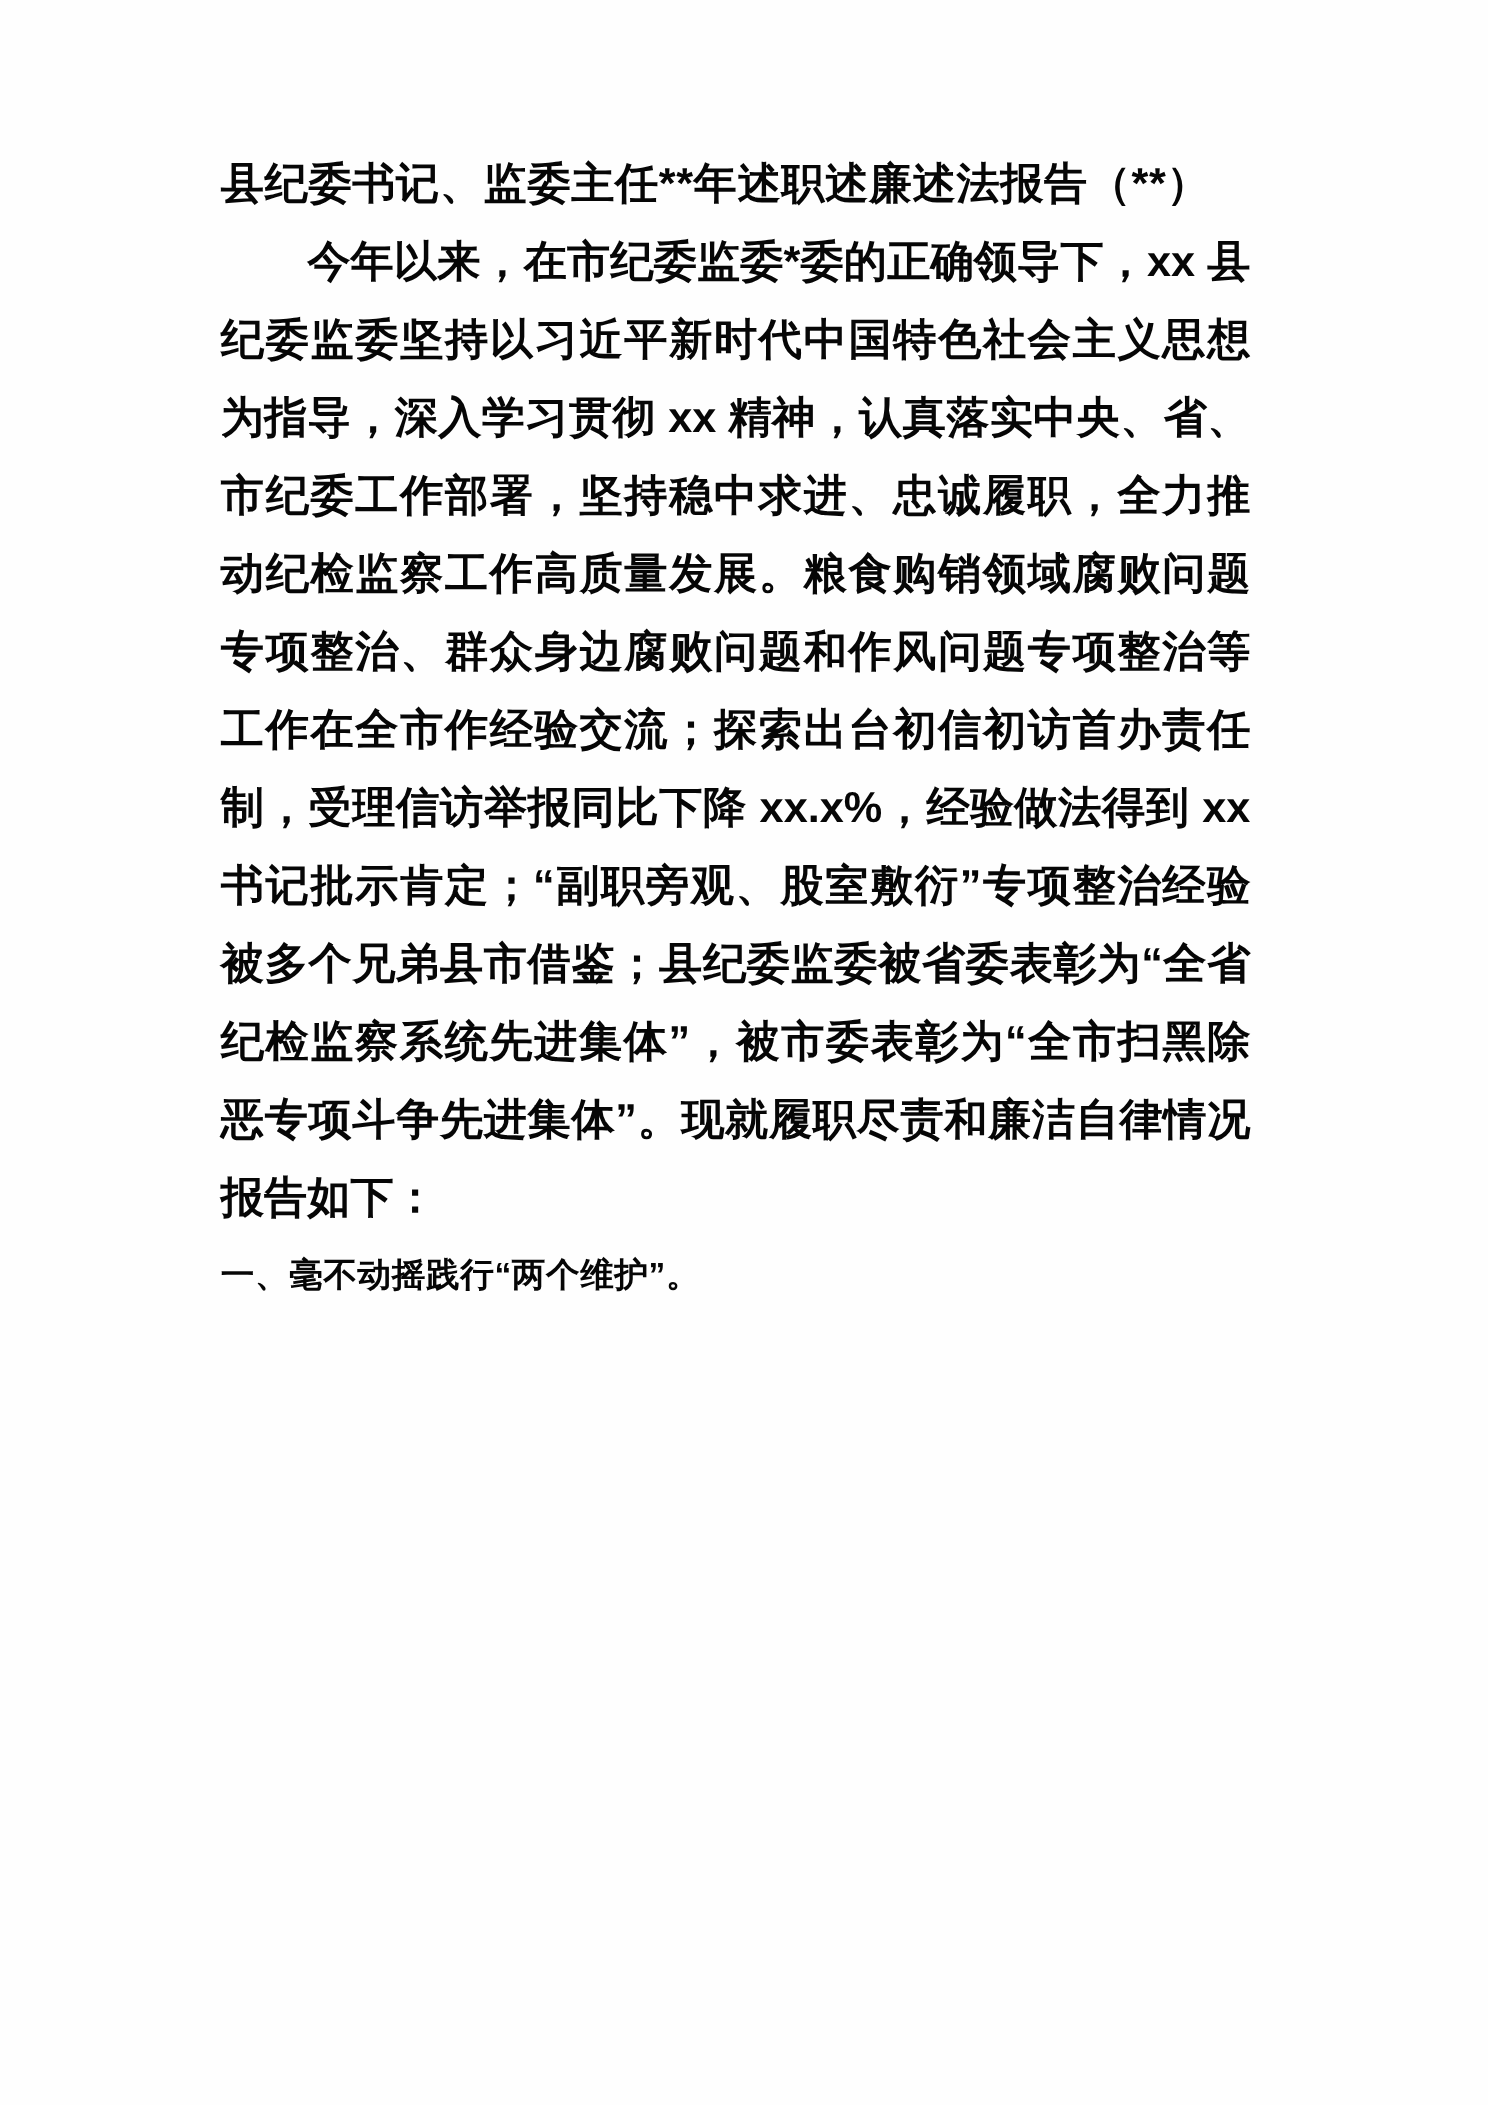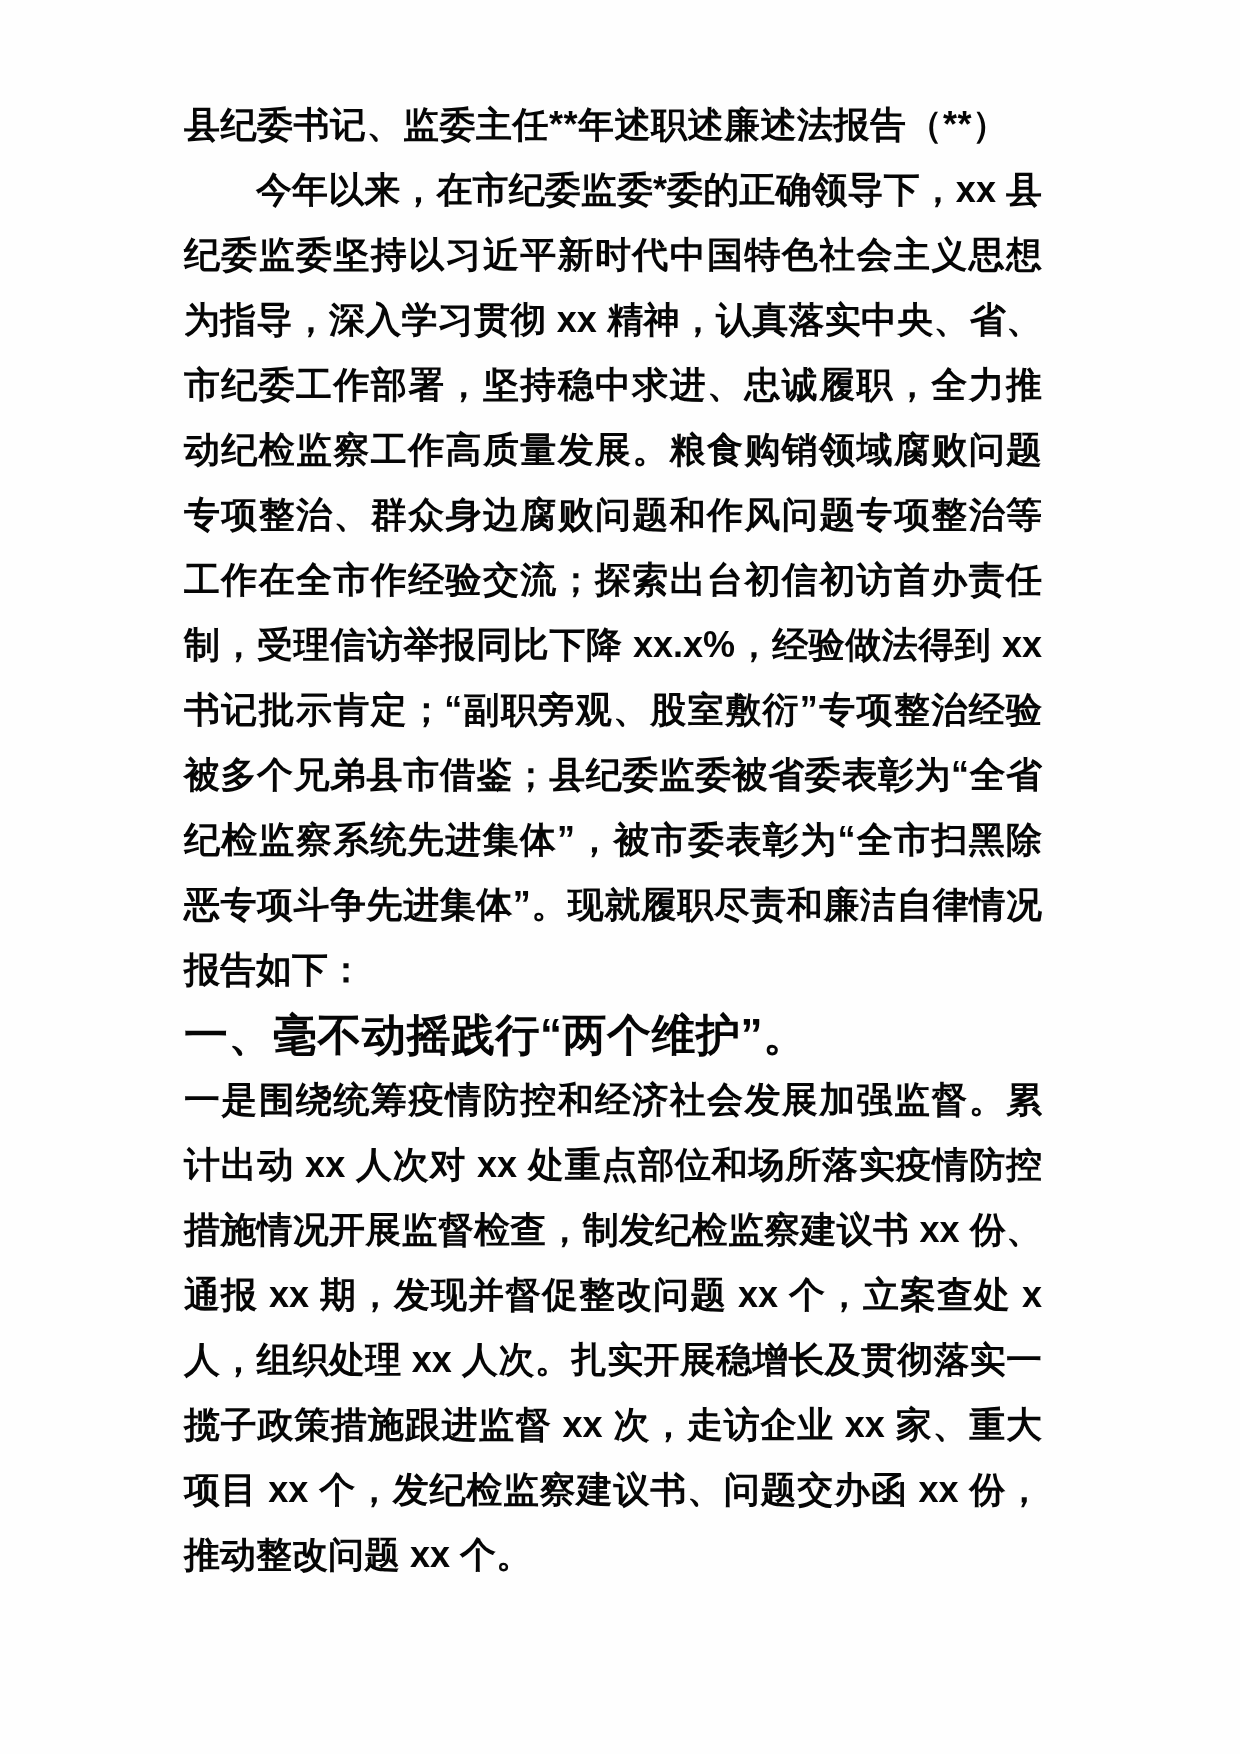--- a/index.html
+++ b/index.html
@@ -11,21 +11,21 @@
       position: relative;
       box-sizing: border-box;
       width: 1240px;
       height: 1754px;
       margin: 0;
       background: #fefefe;
       color: #060606;
       font-family: "Liberation Sans", "DejaVu Sans", sans-serif;
       font-size: 36px;
       line-height: 65px;
-      padding: 92px 198px 0 184px;
+      padding: 120px 198px 0 184px;
       overflow: hidden;
     }
     .doc-title {
       margin: 0;
       font-size: 36px;
       font-weight: bold;
       line-height: 65px;
       text-align: left;
       letter-spacing: 0.5px;
     }
@@ -34,31 +34,30 @@
       text-align: justify;
       text-justify: inter-ideograph;
       word-break: break-all;
       font-weight: bold;
     }
     .doc-paragraph.first-line-indent {
       text-indent: 2em;
     }
     .doc-heading {
       margin: 0;
-      font-size: 44px;
+      font-size: 28px;
       font-weight: bold;
       line-height: 65px;
       text-align: left;
       letter-spacing: 0.5px;
     }
   </style>
 </head>
 <body>
 
 <div class="page">
   <h1 class="doc-title">县纪委书记、监委主任**年述职述廉述法报告（**）</h1>
 
   <p class="doc-paragraph first-line-indent">今年以来，在市纪委监委*委的正确领导下，xx 县纪委监委坚持以习近平新时代中国特色社会主义思想为指导，深入学习贯彻 xx 精神，认真落实中央、省、市纪委工作部署，坚持稳中求进、忠诚履职，全力推动纪检监察工作高质量发展。粮食购销领域腐败问题专项整治、群众身边腐败问题和作风问题专项整治等工作在全市作经验交流；探索出台初信初访首办责任制，受理信访举报同比下降 xx.x%，经验做法得到 xx 书记批示肯定；“副职旁观、股室敷衍”专项整治经验被多个兄弟县市借鉴；县纪委监委被省委表彰为“全省纪检监察系统先进集体”，被市委表彰为“全市扫黑除恶专项斗争先进集体”。现就履职尽责和廉洁自律情况报告如下：</p>
 
   <h2 class="doc-heading">一、毫不动摇践行“两个维护”。</h2>
 
-  <p class="doc-paragraph">一是围绕统筹疫情防控和经济社会发展加强监督。累计出动 xx 人次对 xx 处重点部位和场所落实疫情防控措施情况开展监督检查，制发纪检监察建议书 xx 份、通报 xx 期，发现并督促整改问题 xx 个，立案查处 x 人，组织处理 xx 人次。扎实开展稳增长及贯彻落实一揽子政策措施跟进监督 xx 次，走访企业 xx 家、重大项目 xx 个，发纪检监察建议书、问题交办函 xx 份，推动整改问题 xx 个。</p>
 </div>
 
 </body></html>

